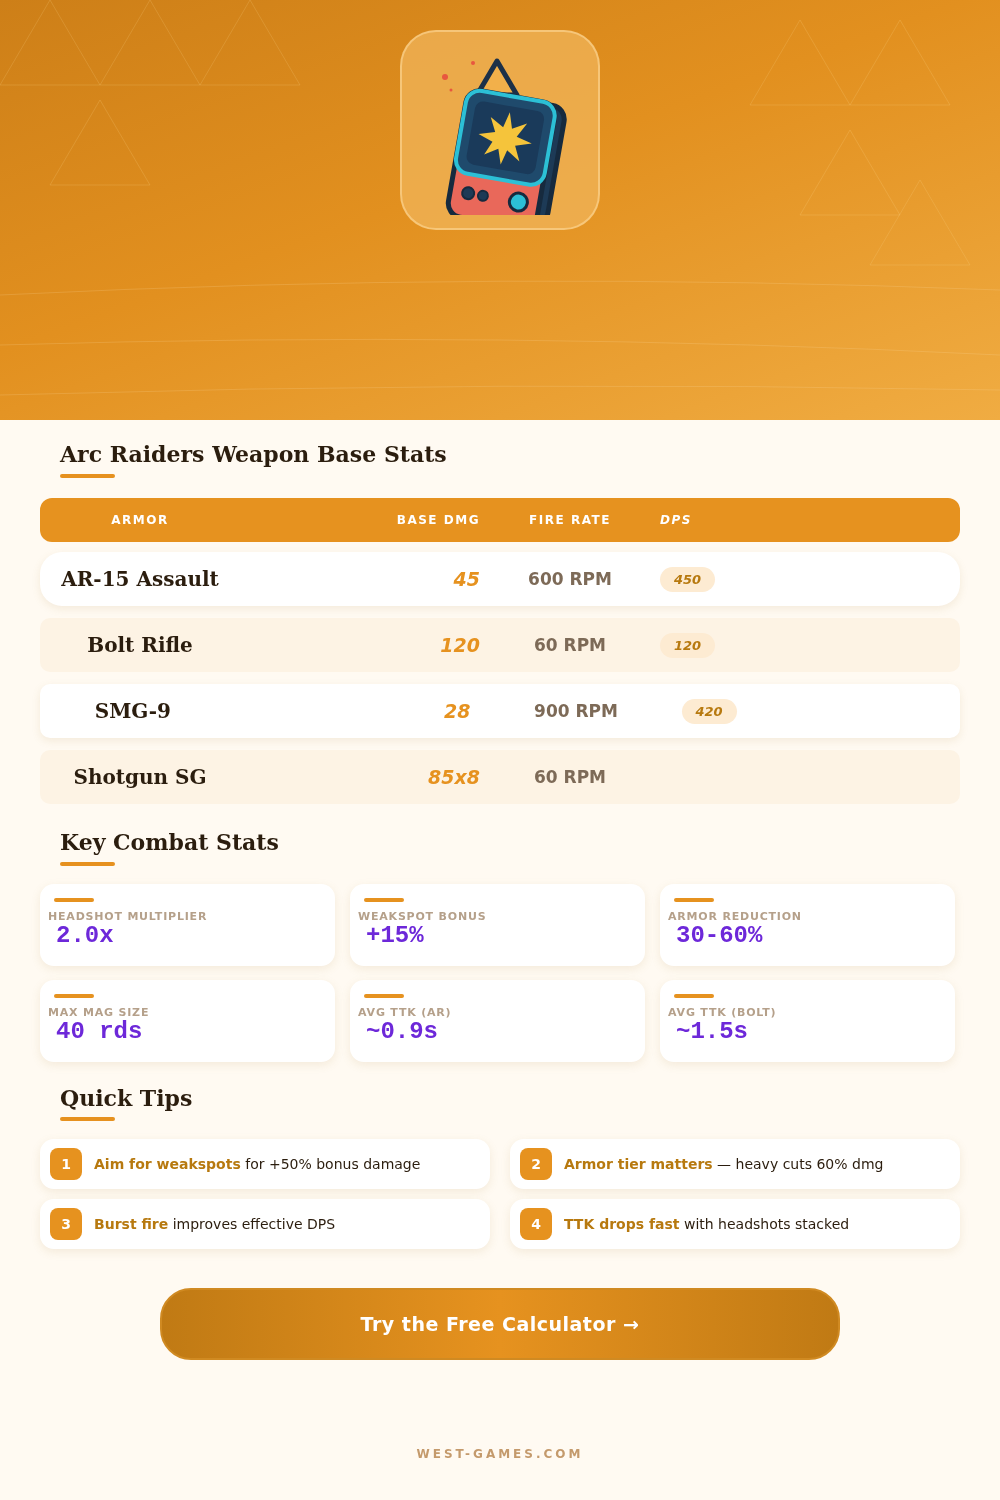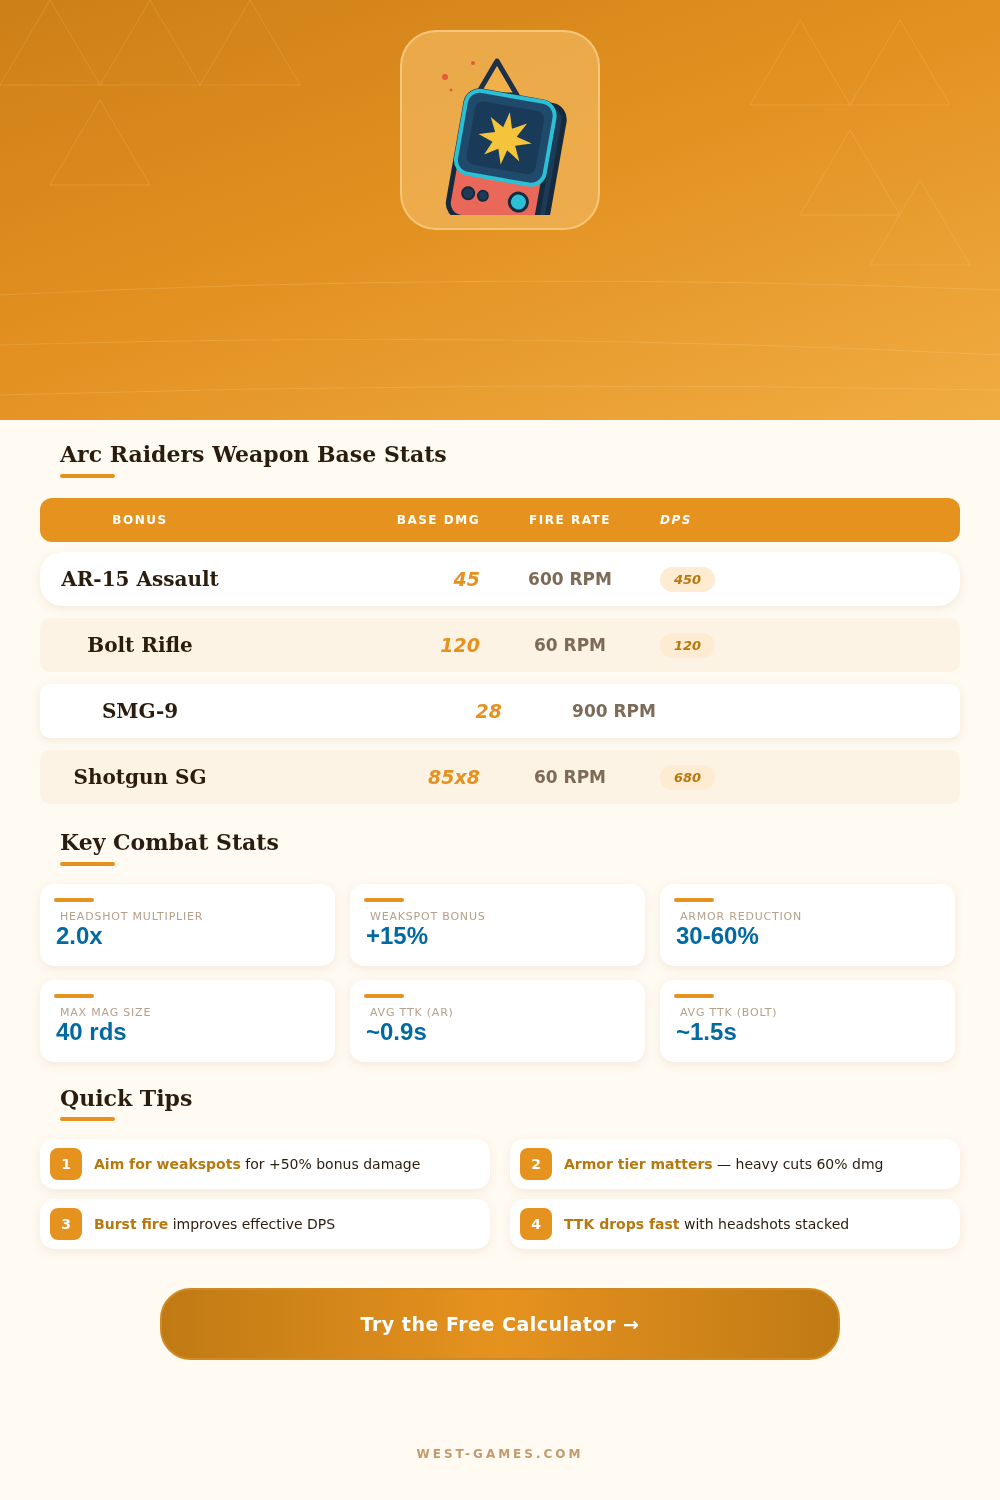--- a/index.html
+++ b/index.html
@@ -68,26 +68,26 @@
     }
     .stat-card {
       position: absolute; width: 295px; height: 82px; background: #ffffff;
       border-radius: 14px; box-shadow: 0 3px 10px rgba(180,140,80,0.14);
     }
     .stat-card .bar {
       position: absolute; left: 14px; top: 14px; width: 40px; height: 4px;
       border-radius: 2px; background: #e6921f;
     }
     .stat-card .label {
-      position: absolute; left: 20px; top: 26px;
-      font-size: 11px; font-weight: normal; letter-spacing: 0.8px; color: #b5a08a;
+      position: absolute; left: 8px; top: 26px;
+      font-size: 11px; font-weight: bold; letter-spacing: 0.8px; color: #b5a08a;
     }
     .stat-card .value {
       position: absolute; left: 16px; top: 38px;
-      font-family: Liberation Sans, sans-serif; font-weight: bold; font-size: 24px; color: #0369a1;
+      font-family: Liberation Mono, monospace; font-weight: bold; font-size: 24px; color: #6d28d9;
     }
     .tip {
       position: absolute; width: 450px; height: 50px; background: #fff;
       border-radius: 14px; box-shadow: 0 3px 10px rgba(180,140,80,0.14);
       display: flex; align-items: center;
     }
     .tip .num {
       margin-left: 10px; width: 32px; height: 32px; border-radius: 8px;
       background: #e6921f; color: #fff; font-weight: bold; font-size: 14px;
       display: flex; align-items: center; justify-content: center;
@@ -148,21 +148,21 @@
       </g>
     </svg>
   </div>
 
 </div>
 
 <h2 class="section-title" style="top:441px;">Arc Raiders Weapon Base Stats</h2>
 <div class="underline" style="top:474px;"></div>
 
 <div class="table-head">
-  <div class="th col-weapon">BONUS</div>
+  <div class="th col-weapon">ARMOR</div>
   <div class="th col-dmg">BASE DMG</div>
   <div class="th col-rate">FIRE RATE</div>
   <div class="th col-dps">DPS</div>
 </div>
 
 <div class="row white" style="top:552px;border-radius:22px;">
   <div class="wname col-weapon">AR-15 Assault</div>
   <div class="wdmg col-dmg">45</div>
   <div class="wrate col-rate">600 RPM</div>
   <div class="col-dps"><span class="pill">450</span></div>
@@ -172,27 +172,27 @@
   <div class="wname col-weapon">Bolt Rifle</div>
   <div class="wdmg col-dmg">120</div>
   <div class="wrate col-rate">60 RPM</div>
   <div class="col-dps"><span class="pill">120</span></div>
 </div>
 
 <div class="row white" style="top:684px;gap:22px;">
   <div class="wname col-weapon">SMG-9</div>
   <div class="wdmg col-dmg">28</div>
   <div class="wrate col-rate">900 RPM</div>
+  <div class="col-dps"><span class="pill">420</span></div>
 </div>
 
 <div class="row tint" style="top:750px;">
   <div class="wname col-weapon">Shotgun SG</div>
   <div class="wdmg col-dmg">85x8</div>
   <div class="wrate col-rate">60 RPM</div>
-  <div class="col-dps"><span class="pill">680</span></div>
 </div>
 
 <h2 class="section-title" style="top:829px;">Key Combat Stats</h2>
 <div class="underline" style="top:862px;"></div>
 
 <div class="stat-card" style="left:40px; top:884px;">
   <div class="bar"></div>
   <div class="label">HEADSHOT MULTIPLIER</div>
   <div class="value">2.0x</div>
 </div>

